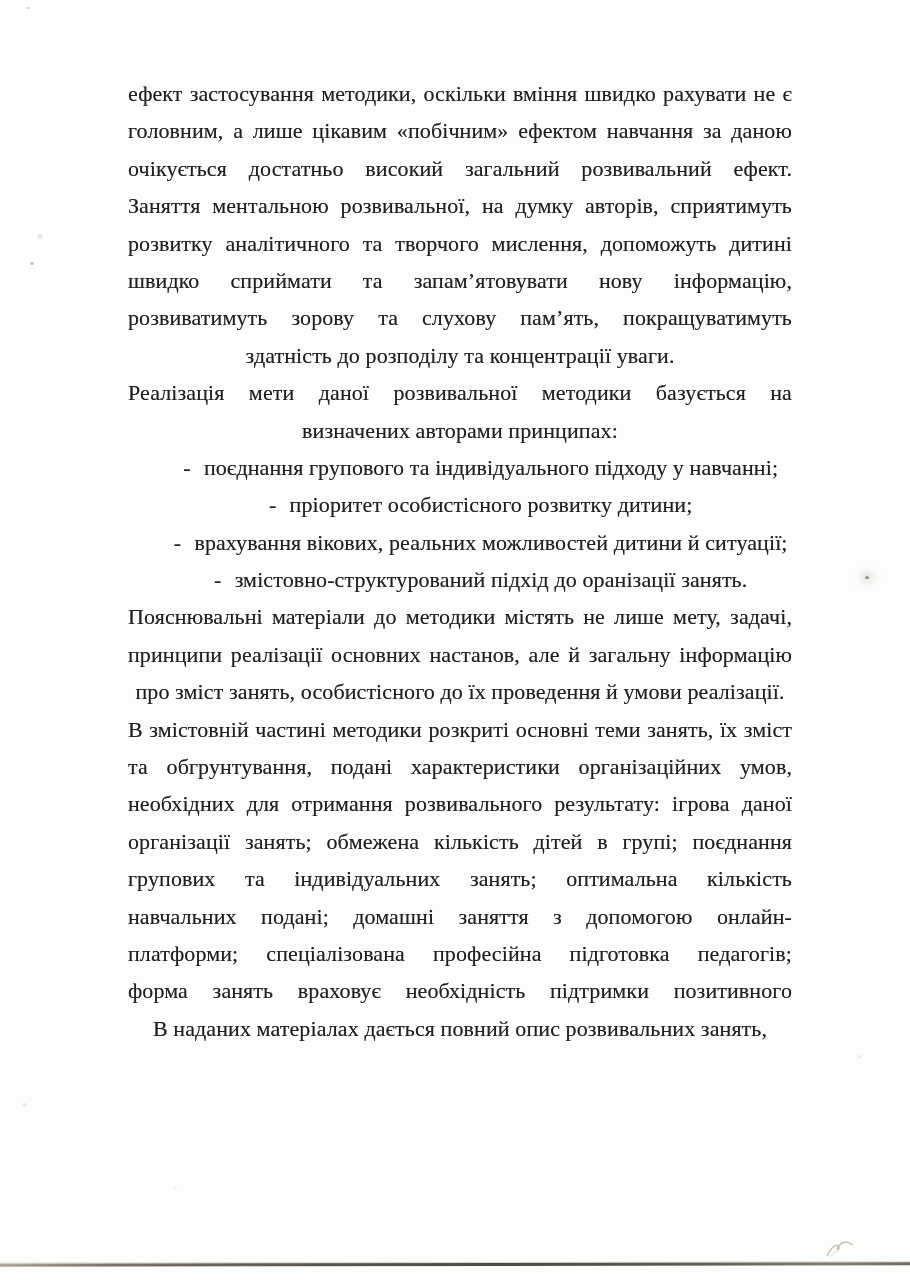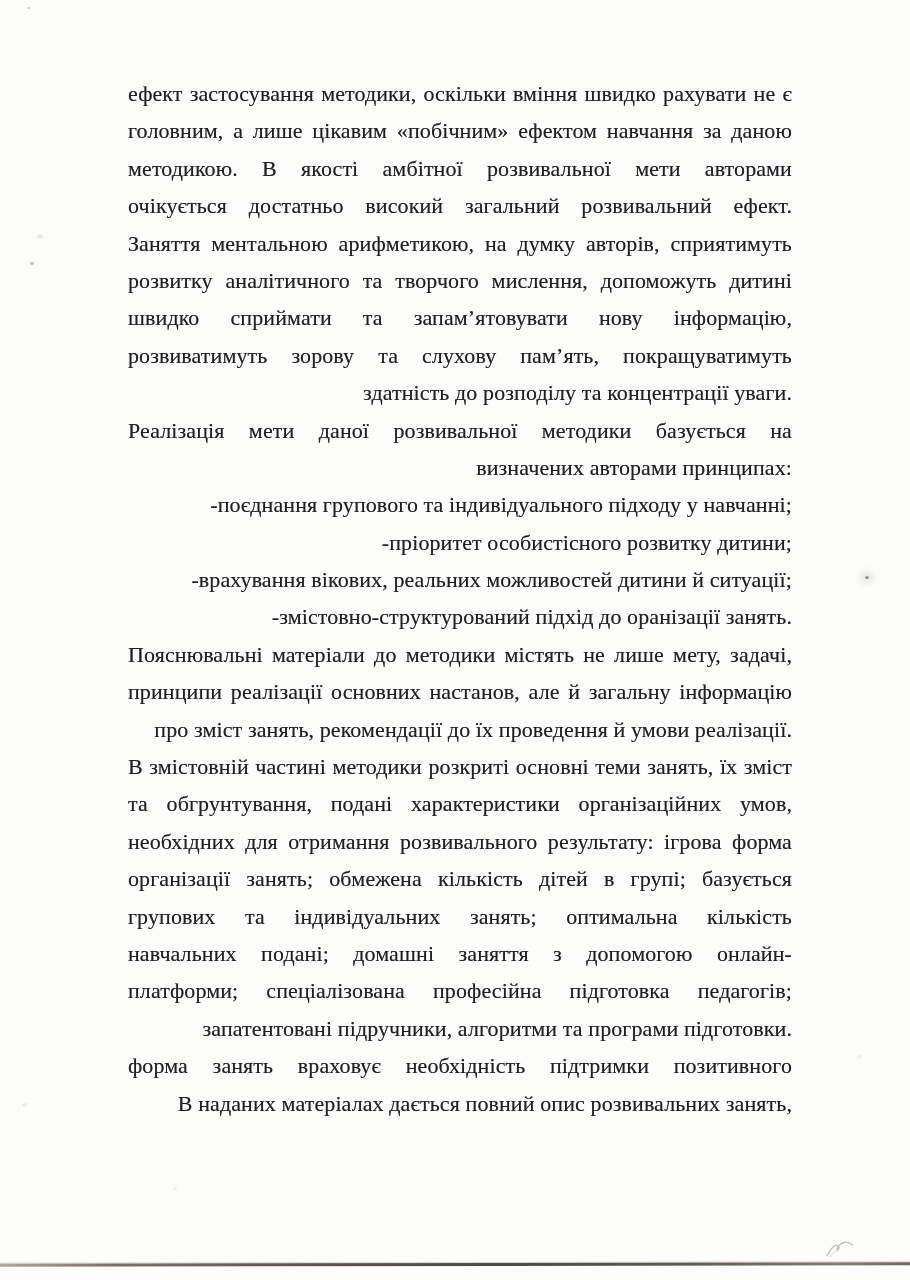--- a/index.html
+++ b/index.html
@@ -29,21 +29,21 @@
     line-height: 37.4px;
     height: 37.4px;
     white-space: nowrap;
   }
   .line.justify {
     white-space: normal;
     text-align: justify;
     text-align-last: justify;
   }
   .line.left {
-    text-align: right;
+    text-align: center;
   }
   .line.bullet {
     padding-left: 28px;
     width: 636px;
   }
   .line.bullet .dash {
     display: inline-block;
     width: 34px;
   }
   .scan-line {
@@ -69,44 +69,42 @@
     border-radius: 50%;
   }
 </style>
 </head>
 <body>
 
 <div class="page">
   <div class="text-block" id="text-block">
       <div class="line justify">ефект застосування методики, оскільки вміння швидко рахувати не є</div>
       <div class="line justify">головним, а лише цікавим «побічним» ефектом навчання за даною</div>
-      <div class="line justify">методикою. В якості амбітної розвивальної мети авторами</div>
       <div class="line justify">очікується достатньо високий загальний розвивальний ефект.</div>
-      <div class="line justify">Заняття ментальною арифметикою, на думку авторів, сприятимуть</div>
+      <div class="line justify">Заняття ментальною розвивальної, на думку авторів, сприятимуть</div>
       <div class="line justify">розвитку аналітичного та творчого мислення, допоможуть дитині</div>
       <div class="line justify">швидко сприймати та запам’ятовувати нову інформацію,</div>
       <div class="line justify">розвиватимуть зорову та слухову пам’ять, покращуватимуть</div>
       <div class="line left">здатність до розподілу та концентрації уваги.</div>
       <div class="line justify">Реалізація мети даної розвивальної методики базується на</div>
       <div class="line left">визначених авторами принципах:</div>
       <div class="line left bullet"><span class="dash">-</span><span>поєднання групового та індивідуального підходу у навчанні;</span></div>
       <div class="line left bullet"><span class="dash">-</span><span>пріоритет особистісного розвитку дитини;</span></div>
       <div class="line left bullet"><span class="dash">-</span><span>врахування вікових, реальних можливостей дитини й ситуації;</span></div>
       <div class="line left bullet"><span class="dash">-</span><span>змістовно-структурований підхід до оранізації занять.</span></div>
       <div class="line justify">Пояснювальні матеріали до методики містять не лише мету, задачі,</div>
       <div class="line justify">принципи реалізації основних настанов, але й загальну інформацію</div>
-      <div class="line left">про зміст занять, рекомендації до їх проведення й умови реалізації.</div>
+      <div class="line left">про зміст занять, особистісного до їх проведення й умови реалізації.</div>
       <div class="line justify">В змістовній частині методики розкриті основні теми занять, їх зміст</div>
       <div class="line justify">та обгрунтування, подані характеристики організаційних умов,</div>
-      <div class="line justify">необхідних для отримання розвивального результату: ігрова форма</div>
-      <div class="line justify">організації занять; обмежена кількість дітей в групі; базується</div>
+      <div class="line justify">необхідних для отримання розвивального результату: ігрова даної</div>
+      <div class="line justify">організації занять; обмежена кількість дітей в групі; поєднання</div>
       <div class="line justify">групових та індивідуальних занять; оптимальна кількість</div>
       <div class="line justify">навчальних подані; домашні заняття з допомогою онлайн-</div>
       <div class="line justify">платформи; спеціалізована професійна підготовка педагогів;</div>
-      <div class="line left">запатентовані підручники, алгоритми та програми підготовки.</div>
       <div class="line justify">форма занять враховує необхідність підтримки позитивного</div>
       <div class="line left">В наданих матеріалах дається повний опис розвивальних занять,</div>
     </div>
 
   <div class="scan-line"></div>
 
   <svg class="pencil-mark" width="34" height="26" viewBox="0 0 34 26">
     <path d="M3 20 C8 10, 13 7, 15 11 C16 14, 11 15, 14 11 C18 5, 24 5, 29 9" fill="none" stroke="#b7b0a7" stroke-width="1.3" opacity="0.85"></path>
     <path d="M6 21 C9 17, 12 15, 14 15" fill="none" stroke="#c4beb5" stroke-width="1" opacity="0.6"></path>
   </svg>

